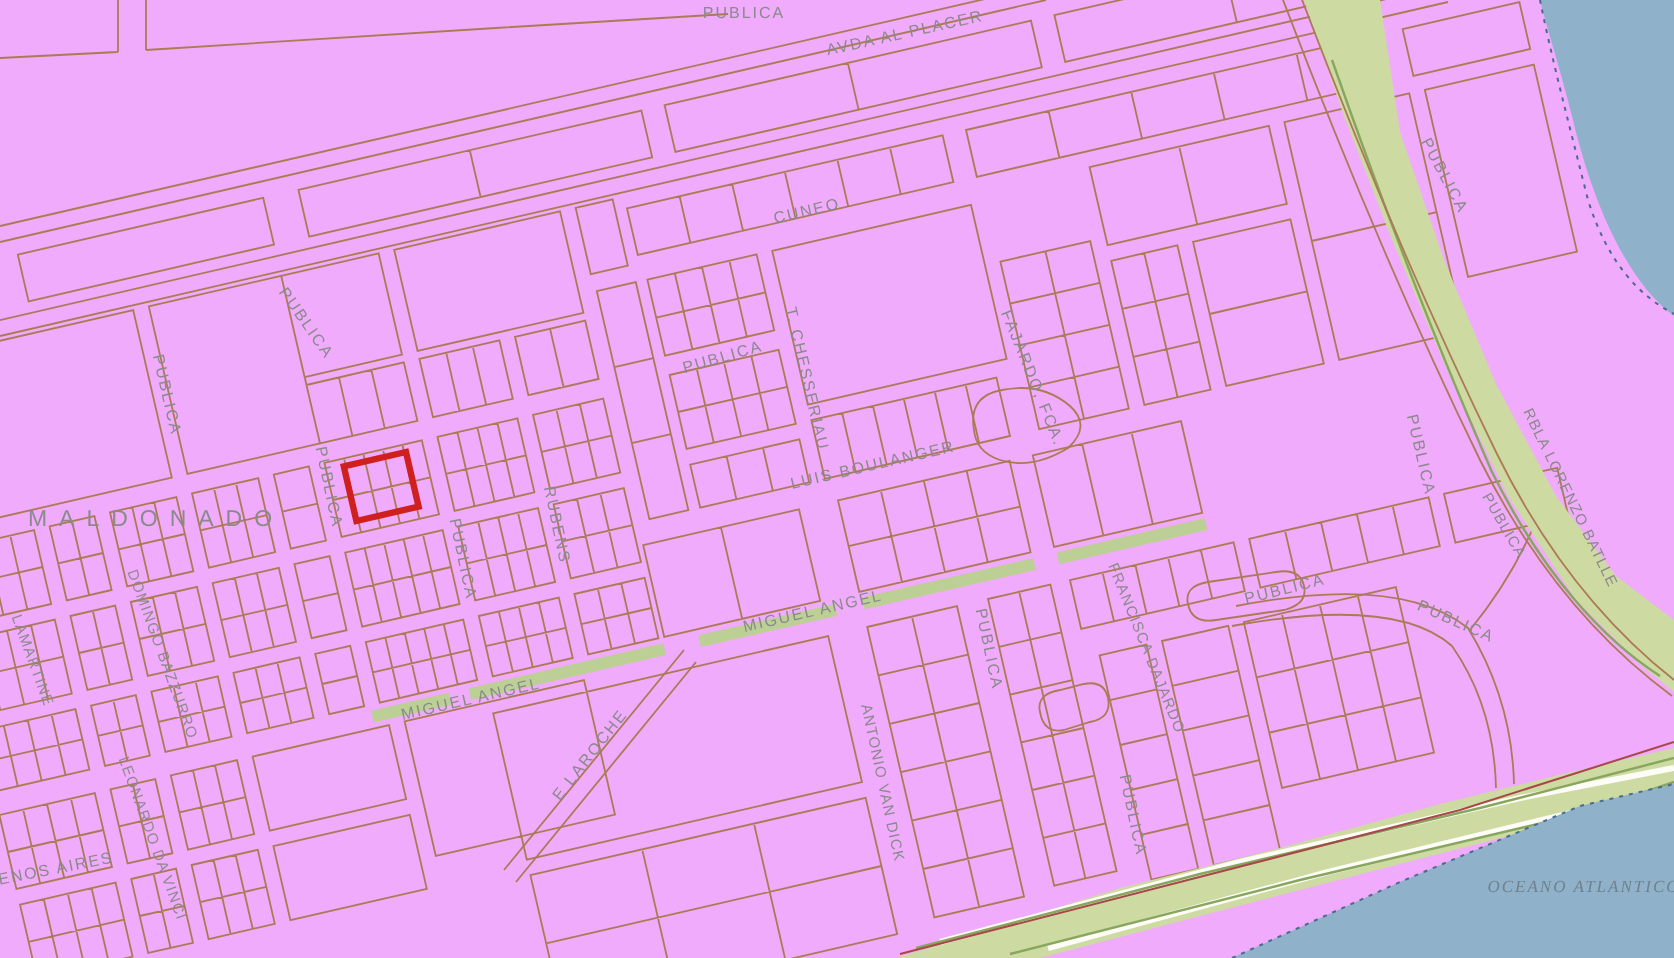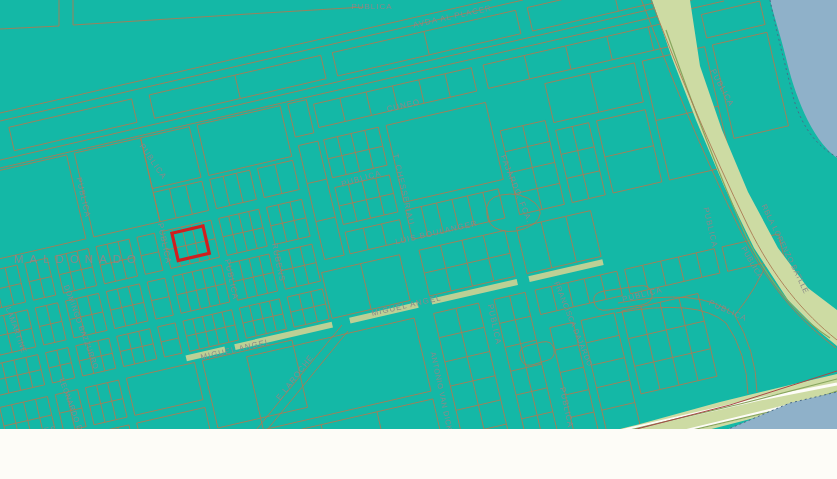--- a/index.html
+++ b/index.html
@@ -1,16 +1,16 @@
 <!DOCTYPE html>
 <html><head>
 <meta charset="utf-8">
 <style>
   html,body{margin:0;padding:0;background:#fdfcf7;}
-  .stage{position:relative;width:837px;height:429px;overflow:hidden;background:#14b8a6;}
+  .stage{position:relative;width:837px;height:479px;overflow:hidden;background:#f0abfc;}
   svg{position:absolute;left:0;top:0;}
   .blk{stroke:#ac7a54;stroke-width:.9;fill:none;}
   .rd{stroke:#ac7a54;stroke-width:.9;fill:none;}
   .lbl{font-family:"Liberation Sans",sans-serif;font-size:8px;fill:#8a8a8a;letter-spacing:1px;}
   .lbl2{font-family:"Liberation Sans",sans-serif;font-size:7.5px;fill:#8a8a8a;letter-spacing:.6px;}
   .city{font-family:"Liberation Sans",sans-serif;font-size:11.5px;fill:#8a8a8a;letter-spacing:6px;}
   .ocean{font-family:"Liberation Serif",serif;font-style:italic;font-size:8.5px;fill:#70828f;letter-spacing:1px;}
   .green{fill:#cddba3;stroke:none;}
   .gline{stroke:#88a65e;stroke-width:1.2;fill:none;}
   .wgap{stroke:#fdfcf7;stroke-width:3;fill:none;}

